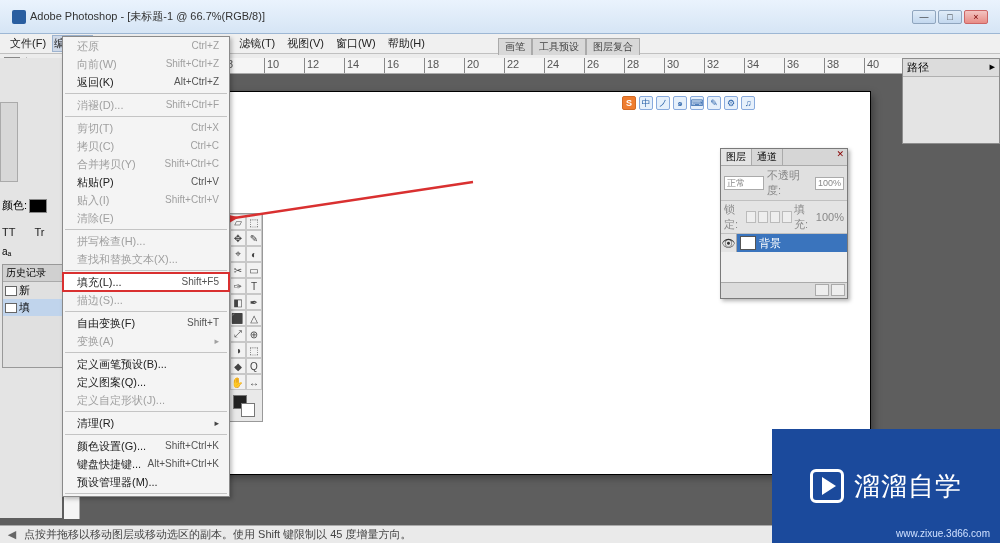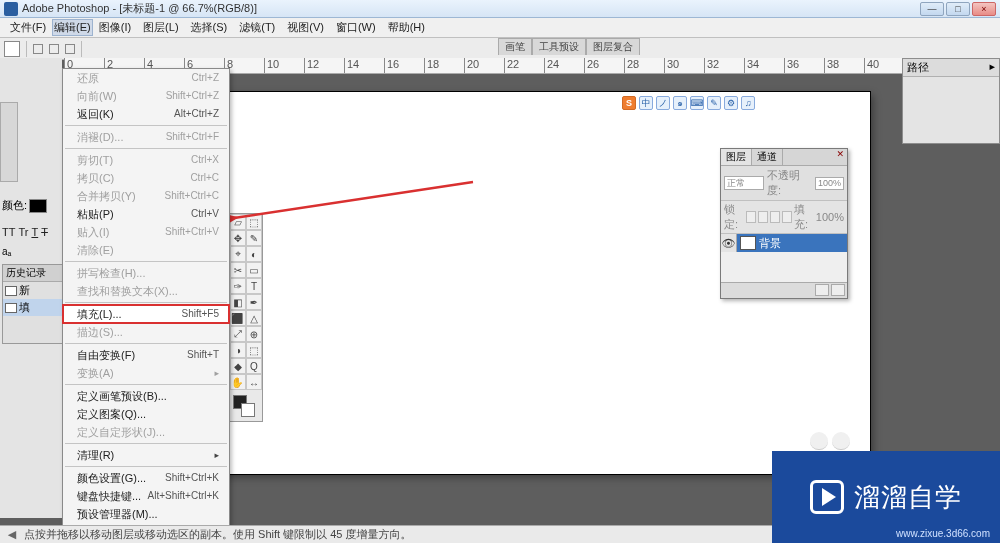--- a/index.html
+++ b/index.html
@@ -1,19 +1,19 @@
 <!DOCTYPE html>
 <html><head>
 <meta charset="utf-8">
 <style>
 * { margin: 0; padding: 0; box-sizing: border-box; font-family: "Microsoft YaHei", SimSun, Arial, sans-serif; font-size: 11px; user-select: none; }
 body { width: 1000px; height: 543px; background: #5e5e5e; overflow: hidden; position: relative; }
 
 
-.titlebar { height: 18px; background: linear-gradient(#eaf3fd, #d6e5f5); display: flex; align-items: center; padding: 0 4px; border-bottom: 1px solid #9db7d4; }
+.titlebar { height: 34px; background: linear-gradient(#eaf3fd, #d6e5f5); display: flex; align-items: center; padding: 0 12px; border-bottom: 1px solid #9db7d4; }
 .titlebar .logo { width: 14px; height: 14px; background: #2a5ea0; border-radius: 2px; margin-right: 4px; display:inline-block; }
 .titlebar .title { color: #333; }
 .titlebar .winctrls { margin-left: auto; display: flex; gap: 2px; }
 .titlebar .winbtn { width: 24px; height: 14px; background: linear-gradient(#e0ecf8,#c3d8ef); border: 1px solid #8fa5be; border-radius: 2px; display:flex; align-items:center; justify-content:center; font-size:9px; color:#333; }
 .titlebar .winbtn.close { background: linear-gradient(#f3c4c1,#e88c86); border-color:#c66; color:#700; }
 
 
 .menubar { height: 20px; background: #f0f0f0; display: flex; align-items: center; padding: 0 4px; border-bottom: 1px solid #c0c0c0; }
 .menubar .mi { padding: 1px 6px; color: #222; cursor: default; }
 .menubar .mi.open { background: #cfd9e8; border:1px solid #9db3cf; padding:0 1px; }
@@ -24,31 +24,31 @@
 .optbar .sep { width:1px; height:16px; background:#bbb; }
 .optbar .chk { width:10px; height:10px; border:1px solid #888; display:inline-block; }
 .optbar .docktabs { position:absolute; right:360px; top:38px; display:flex; gap:0; }
 .optbar .docktab { background:#d8d8d8; border:1px solid #aaa; border-bottom:none; padding:1px 6px; font-size:10px; }
 
 
 .leftcol { position:absolute; left:0; top:58px; width:62px; height:460px; background:#e4e4e4;padding-left:20px; }
 .leftcol .palette-strip { position:absolute; left:0; top:44px; width:18px; height:80px; background:#d7d7d7; border:1px solid #aaa; }
 .leftcol .color-row { position:absolute; left:2px; top:140px; display:flex; align-items:center; gap:2px; font-size:10px; }
 .leftcol .color-row .clr { width:18px; height:14px; border:1px solid #888; }
-.leftcol .ttrow { position:absolute; left:2px; top:168px; display:flex; gap:3px; font-size:11px; color:#222; }
-
-
-.histpanel { position:absolute; left:2px; top:264px; width:62px; height:80px; background:#e0e0e0; border:1px solid #999; }
+.leftcol .ttrow { position:absolute; left:2px; top:168px; display:flex; gap:19px; font-size:11px; color:#222; }
+
+
+.histpanel { position:absolute; left:2px; top:264px; width:62px; height:104px; background:#e0e0e0; border:1px solid #999; }
 .histpanel .panetab { background:#d0d0d0; border-bottom:1px solid #aaa; padding:1px 3px; font-size:10px; }
 .histpanel .row { display:flex; align-items:center; padding:1px 2px; font-size:10px; gap:2px; }
 .histpanel .row.sel { background:#c0d4ec; }
 .histpanel .icn { width:12px; height:10px; background:#fff; border:1px solid #666; display:inline-block; }
 
 
-.dropdown { position:absolute; left:62px; top:36px; width:168px; background:#f4f4f4; border:1px solid #8a8a8a; box-shadow:2px 2px 4px rgba(0,0,0,.25); z-index: 50; margin-top: 32px; }
+.dropdown { position:absolute; left:62px; top:36px; width:168px; background:#f4f4f4; border:1px solid #8a8a8a; box-shadow:2px 2px 4px rgba(0,0,0,.25); z-index: 50; }
 .dropdown .mitem { display:flex; justify-content:space-between; padding:2px 10px 2px 14px; color:#222; cursor:default; line-height:14px; }
 .dropdown .mitem.disabled { color:#a0a0a0; }
 .dropdown .mitem.hl { background:#fff; outline:2px solid #d93030; outline-offset:-1px; }
 .dropdown .msep { height:1px; margin:2px 2px; background:#c4c4c4; }
 .dropdown .sub::after { content:"▸"; font-size:9px; color:#444; }
 .dropdown .mitem.disabled.sub::after { color:#a0a0a0; }
 .dropdown .sc { color:#555; font-size:10px; }
 .dropdown .mitem.disabled .sc { color:#a0a0a0; }
 
 
@@ -91,21 +91,21 @@
 .layerspanel .locks { display:flex; align-items:center; gap:2px; padding:1px 3px; font-size:9px; color:#888; border-bottom:1px solid #c0c0c0; }
 .layerspanel .locks .lbtn { width:12px; height:12px; border:1px solid #bbb; background:#eee; }
 .layerspanel .layerrow { display:flex; align-items:center; height:18px; background:#3a74bd; color:#fff; font-size:10px; }
 .layerspanel .layerrow .eye { width:16px; height:18px; background:#e4e4e4; display:flex; align-items:center; justify-content:center; color:#333; border-right:1px solid #aaa; }
 .layerspanel .layerrow .thumb { width:16px; height:14px; background:#fff; border:1px solid #555; margin:0 3px; }
 .layerspanel .lempty { height:30px; background:#efefef; }
 .layerspanel .lfoot { height:16px; background:#dcdcdc; border-top:1px solid #aaa; display:flex; justify-content:flex-end; gap:2px; padding:1px 2px; }
 .layerspanel .lfbtn { width:14px; height:12px; border:1px solid #aaa; background:#eee; }
 
 
-.brand { position:absolute; right:0; bottom:0; width:228px; height:92px; background:#1b4a9c; display:flex; align-items:center; justify-content:center; gap:10px; z-index:60; }
+.brand { position:absolute; right:0; bottom:0; width:228px; height:114px; background:#1b4a9c; display:flex; align-items:center; justify-content:center; gap:10px; z-index:60; }
 .brand .play { width:34px; height:34px; border:3px solid #fff; border-radius:6px; display:flex; align-items:center; justify-content:center; }
 .brand .play::before { content:""; border-left:14px solid #fff; border-top:9px solid transparent; border-bottom:9px solid transparent; margin-left:3px; }
 .brand .btxt { color:#fff; font-size:26px; font-weight:500; letter-spacing:1px; }
 .brand .burl { position:absolute; bottom:4px; right:10px; color:#cfe0ff; font-size:10px; }
 
 
 .statusbar { position:absolute; left:0; right:0; bottom:0; height:18px; background:#eaeaea; border-top:1px solid #aaa; display:flex; align-items:center; gap:6px; padding:0 6px; font-size:10px; color:#444; z-index:55; }
 .statusbar .nav { width:12px; text-align:center; color:#666; }
 
 

